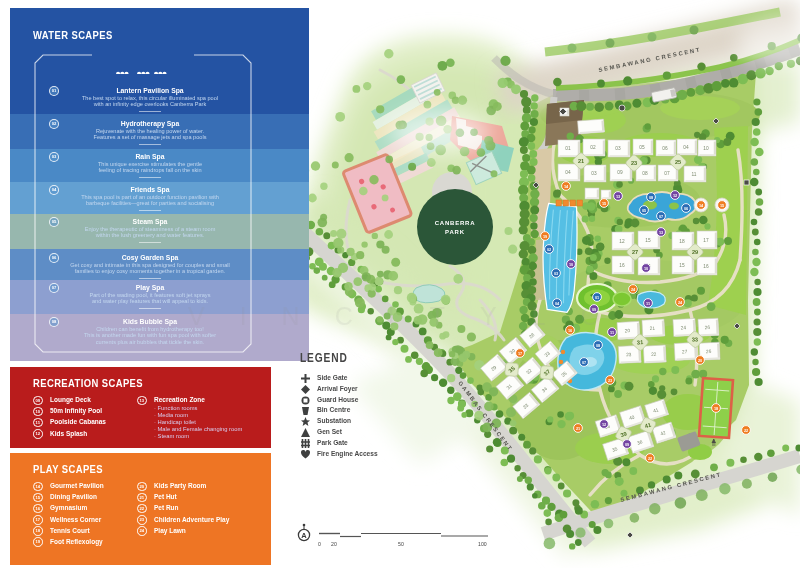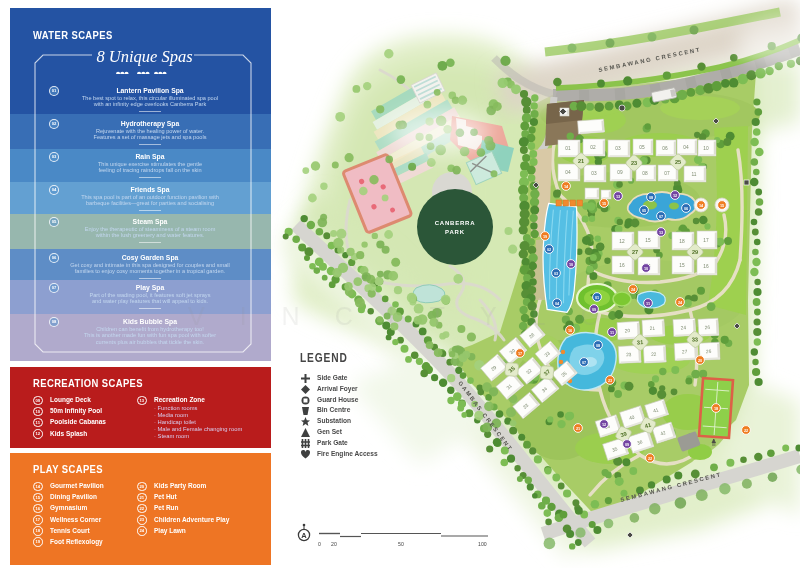--- a/index.html
+++ b/index.html
@@ -9,21 +9,21 @@
   
   #water{left:10px;top:8px;width:261px;height:353px;
     background:linear-gradient(to bottom,
       #2453a3 0px,#2453a3 106px,
       #386eb5 106px,#386eb5 141px,
       #4a89c6 141px,#4a89c6 174px,
       #63a0d2 174px,#63a0d2 206px,
       #97b7ae 206px,#97b7ae 241px,
       #5e8dc6 241px,#5e8dc6 272px,
       #8d9fd0 272px,#8d9fd0 306px,
-      #b0aacc 306px,#b0aacc 353px);}
+      #b0aacc 306px,#b0aacc 353px);padding-left:38px;}
   #water h1{position:absolute;left:23px;top:21px;margin:0;color:#fff;
     font-size:11.5px;letter-spacing:0.5px;font-weight:bold;transform:scaleX(0.82);transform-origin:0 50%;}
   .script{position:absolute;left:4px;top:39px;width:100%;text-align:center;
     color:#fff;font-family:"Liberation Serif",serif;font-style:italic;
     font-size:16.5px;}
   .spa{position:absolute;left:30px;width:220px;text-align:center;color:#fff;}
   .spa .num{position:absolute;left:9px;top:-1px;width:8px;height:8px;border:1px solid rgba(255,255,255,.85);
      background:rgba(90,150,205,.55);
      border-radius:50%;font-size:4.2px;line-height:8px;text-align:center;font-weight:bold;}
   .spa .t{font-size:6.8px;font-weight:bold;}
@@ -1380,21 +1380,20 @@
 
   <svg class="abs" width="261" height="353" style="left:0;top:0">
     <path d="M82 47 L33 47 L25 55 L25 336 L33 344 L233 344 L241 336 L241 55 L233 47 L184 47" fill="none" stroke="rgba(255,255,255,0.75)" stroke-width="1.1"></path>
     <g fill="#fff">
       <path d="M106 66 a2.1 2.3 0 0 1 4.2 0 Z M110.2 66 a2.1 2.3 0 0 1 4.2 0 Z M114.4 66 a2.1 2.3 0 0 1 4.2 0 Z"></path>
       <path d="M127 66 a2.1 2.3 0 0 1 4.2 0 Z M131.2 66 a2.1 2.3 0 0 1 4.2 0 Z M135.4 66 a2.1 2.3 0 0 1 4.2 0 Z"></path>
       <path d="M144 66 a2.1 2.3 0 0 1 4.2 0 Z M148.2 66 a2.1 2.3 0 0 1 4.2 0 Z M152.4 66 a2.1 2.3 0 0 1 4.2 0 Z"></path>
     </g>
   </svg>
 
-  <div class="script">8 Unique Spas</div>
 
   <div class="spa" style="top:79px">
       <div class="num">01</div>
       <div class="t">Lantern Pavilion Spa</div>
     <div class="d">The best spot to relax, this circular illuminated spa pool<br>with an infinity edge overlooks Canberra Park</div>
       <div class="sq"></div>
     </div>
 
   <div class="spa" style="top:112px">
       <div class="num">02</div>

